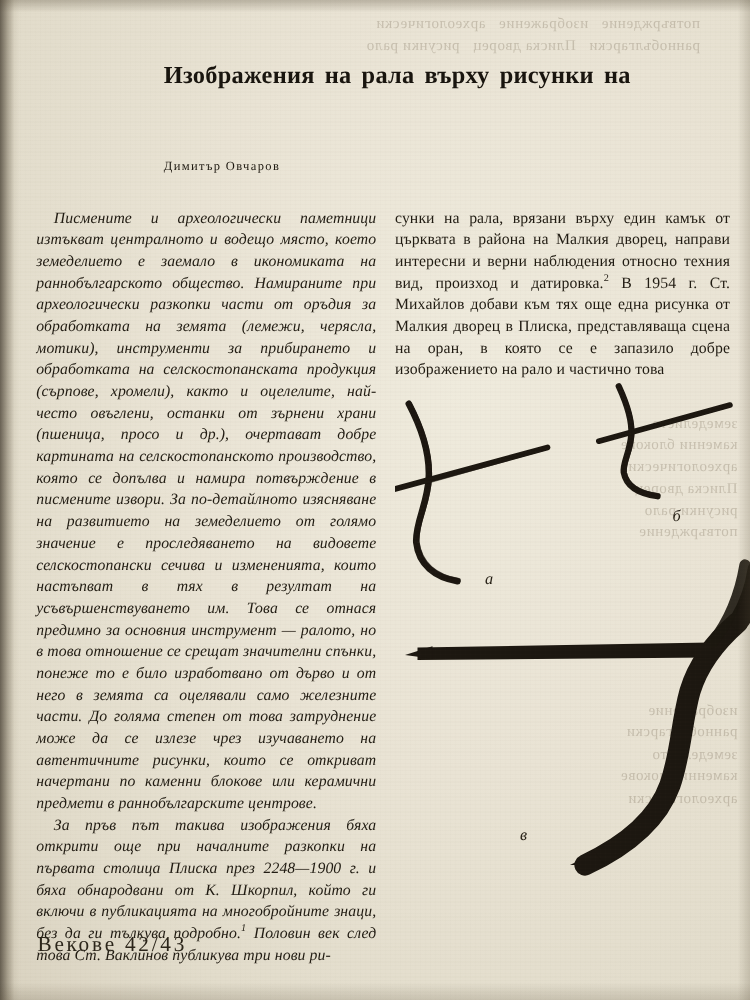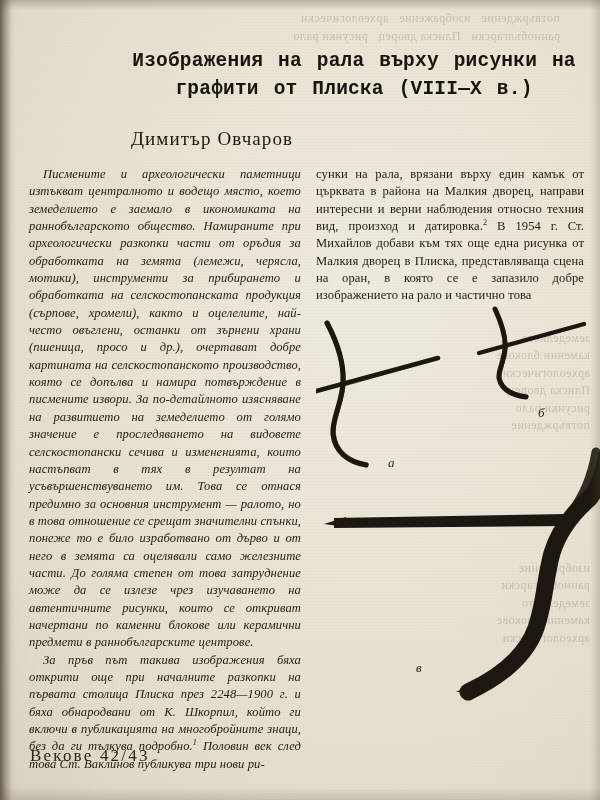--- a/index.html
+++ b/index.html
@@ -39,33 +39,33 @@
     letter-spacing:.5px;
     white-space:pre;
     filter:blur(.4px);
   }
 
   #content{position:absolute;inset:0;}
 
   
   #title{
     position:absolute;left:131px;top:34px;width:446px;
-    text-align:center;
-    font-family:Liberation Mono, monospace;
+    text-align:left;
+    font-family:Liberation Serif, serif;
     font-weight:700;
     font-size:19.5px;
     line-height:28px;
     color:#18140e;
     letter-spacing:.2px;
     word-spacing:3px;
   }
   #author{
     position:absolute;left:131px;top:128px;width:300px;
     font-family:"Liberation Serif", serif;
-    font-size:19px;
+    font-size:10px;
     color:#1d1810;
     letter-spacing:1.1px;
   }
 
   
   .col{
     position:absolute;
     font-family:"Liberation Serif", serif;
     font-size:12.6px;
     line-height:17.35px;
@@ -117,21 +117,21 @@
 <span>рисунки рало</span>
 <span>потвърждение</span></div>
   <div class="bleed" style="left:330px;top:560px;font-size:12px;line-height:17.4px;width:260px;"><span>изображение</span>
 <span>раннобългарски</span>
 <span>земеделието</span>
 <span>каменни блокове</span>
 <span>археологически</span></div>
 
   <div id="content">
 
-    <h1 id="title"><span>Изображения на рала върху рисунки на</span><br><span>графити от Плиска (VIII—X в.)</span></h1>
+    <h1 id="title"><span>Изображения на рала върху рисунки на</span><br></h1>
 
     <div id="author">Димитър Овчаров</div>
 
     <div id="col-left" class="col">
       <p>Писмените и археологически паметници изтъкват централното и водещо място, което земеделието е заемало в икономиката на раннобългарското общество. Намираните при археологически разкопки части от оръдия за обработката на земята (лемежи, черясла, мотики), инструменти за прибирането и обработката на селскостопанската продукция (сърпове, хромели), както и оцелелите, най-често овъглени, останки от зърнени храни (пшеница, просо и др.), очертават добре картината на селскостопанското производство, която се допълва и намира потвърждение в писмените извори. За по-детайлното изясняване на развитието на земеделието от голямо значение е проследяването на видовете селскостопански сечива и измененията, които настъпват в тях в резултат на усъвършенствуването им. Това се отнася предимно за основния инструмент — ралото, но в това отношение се срещат значителни спънки, понеже то е било изработвано от дърво и от него в земята са оцелявали само железните части. До голяма степен от това затруднение може да се излезе чрез изучаването на автентичните рисунки, които се откриват начертани по каменни блокове или керамични предмети в раннобългарските центрове.</p>
       <p><span>За пръв път такива изображения бяха открити още при началните разкопки на първата столица Плиска през 2248—1900 г. и бяха обнародвани от К. Шкорпил, който ги включи в публикацията на многобройните знаци, без да ги тълкува подробно.</span><sup>1</sup><span> Половин век след това Ст. Ваклинов публикува три нови ри-</span></p>
     </div>
 
     <div id="col-right" class="col">
       <p class="cont"><span>сунки на рала, врязани върху един камък от църквата в района на Малкия дворец, направи интересни и верни наблюдения относно техния вид, произход и датировка.</span><sup>2</sup><span> В 1954 г. Ст. Михайлов добави към тях още една рисунка от Малкия дворец в Плиска, представляваща сцена на оран, в която се е запазило добре изображението на рало и частично това</span></p>

